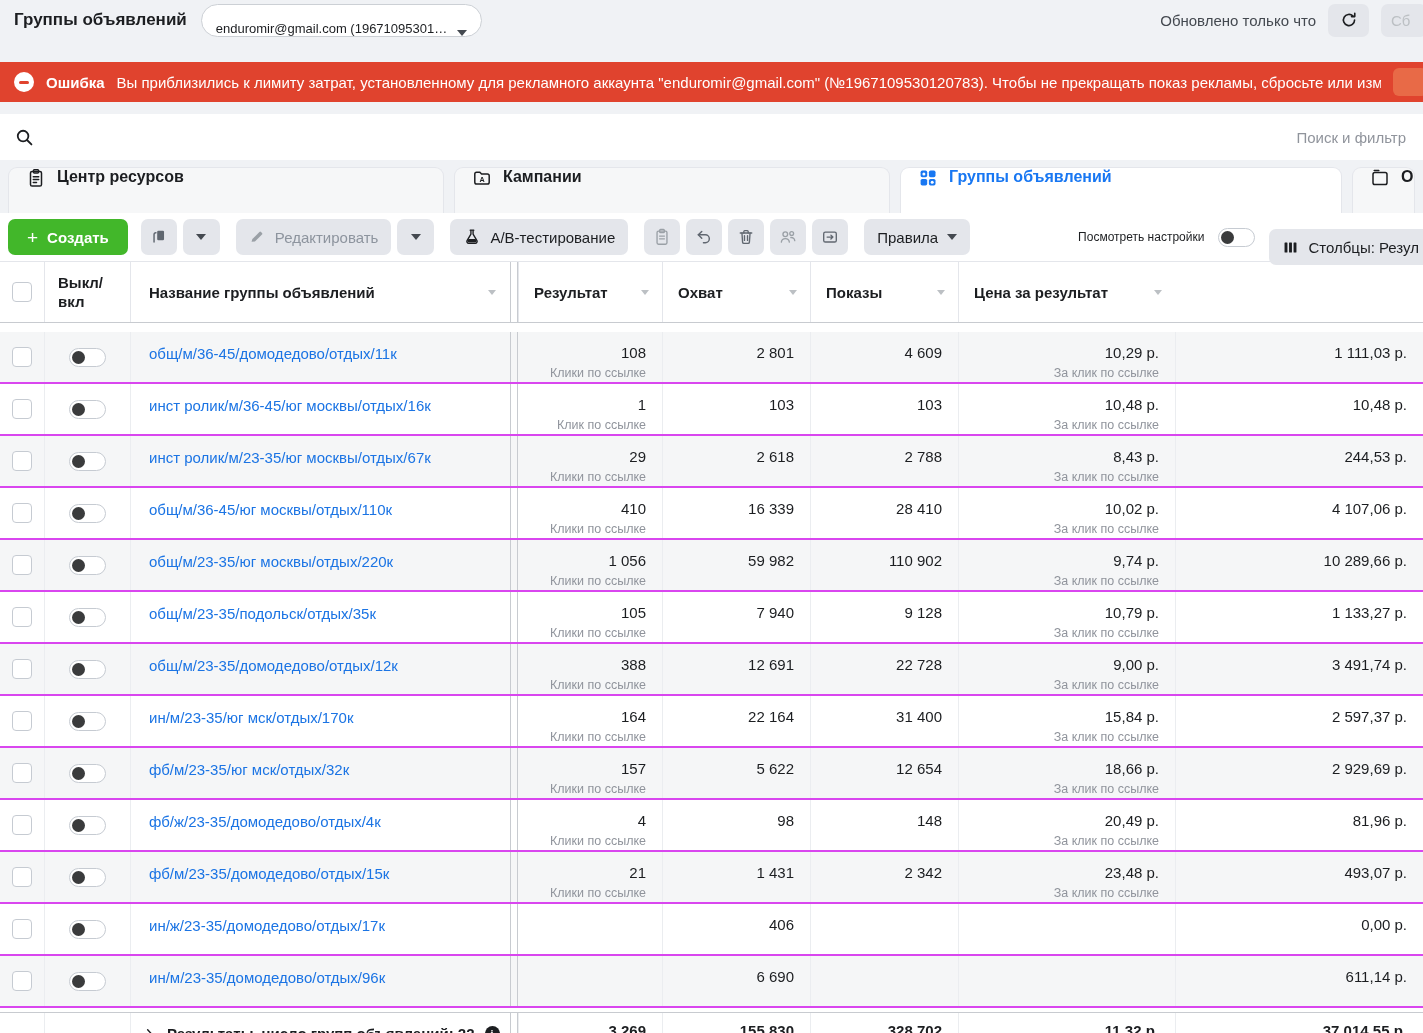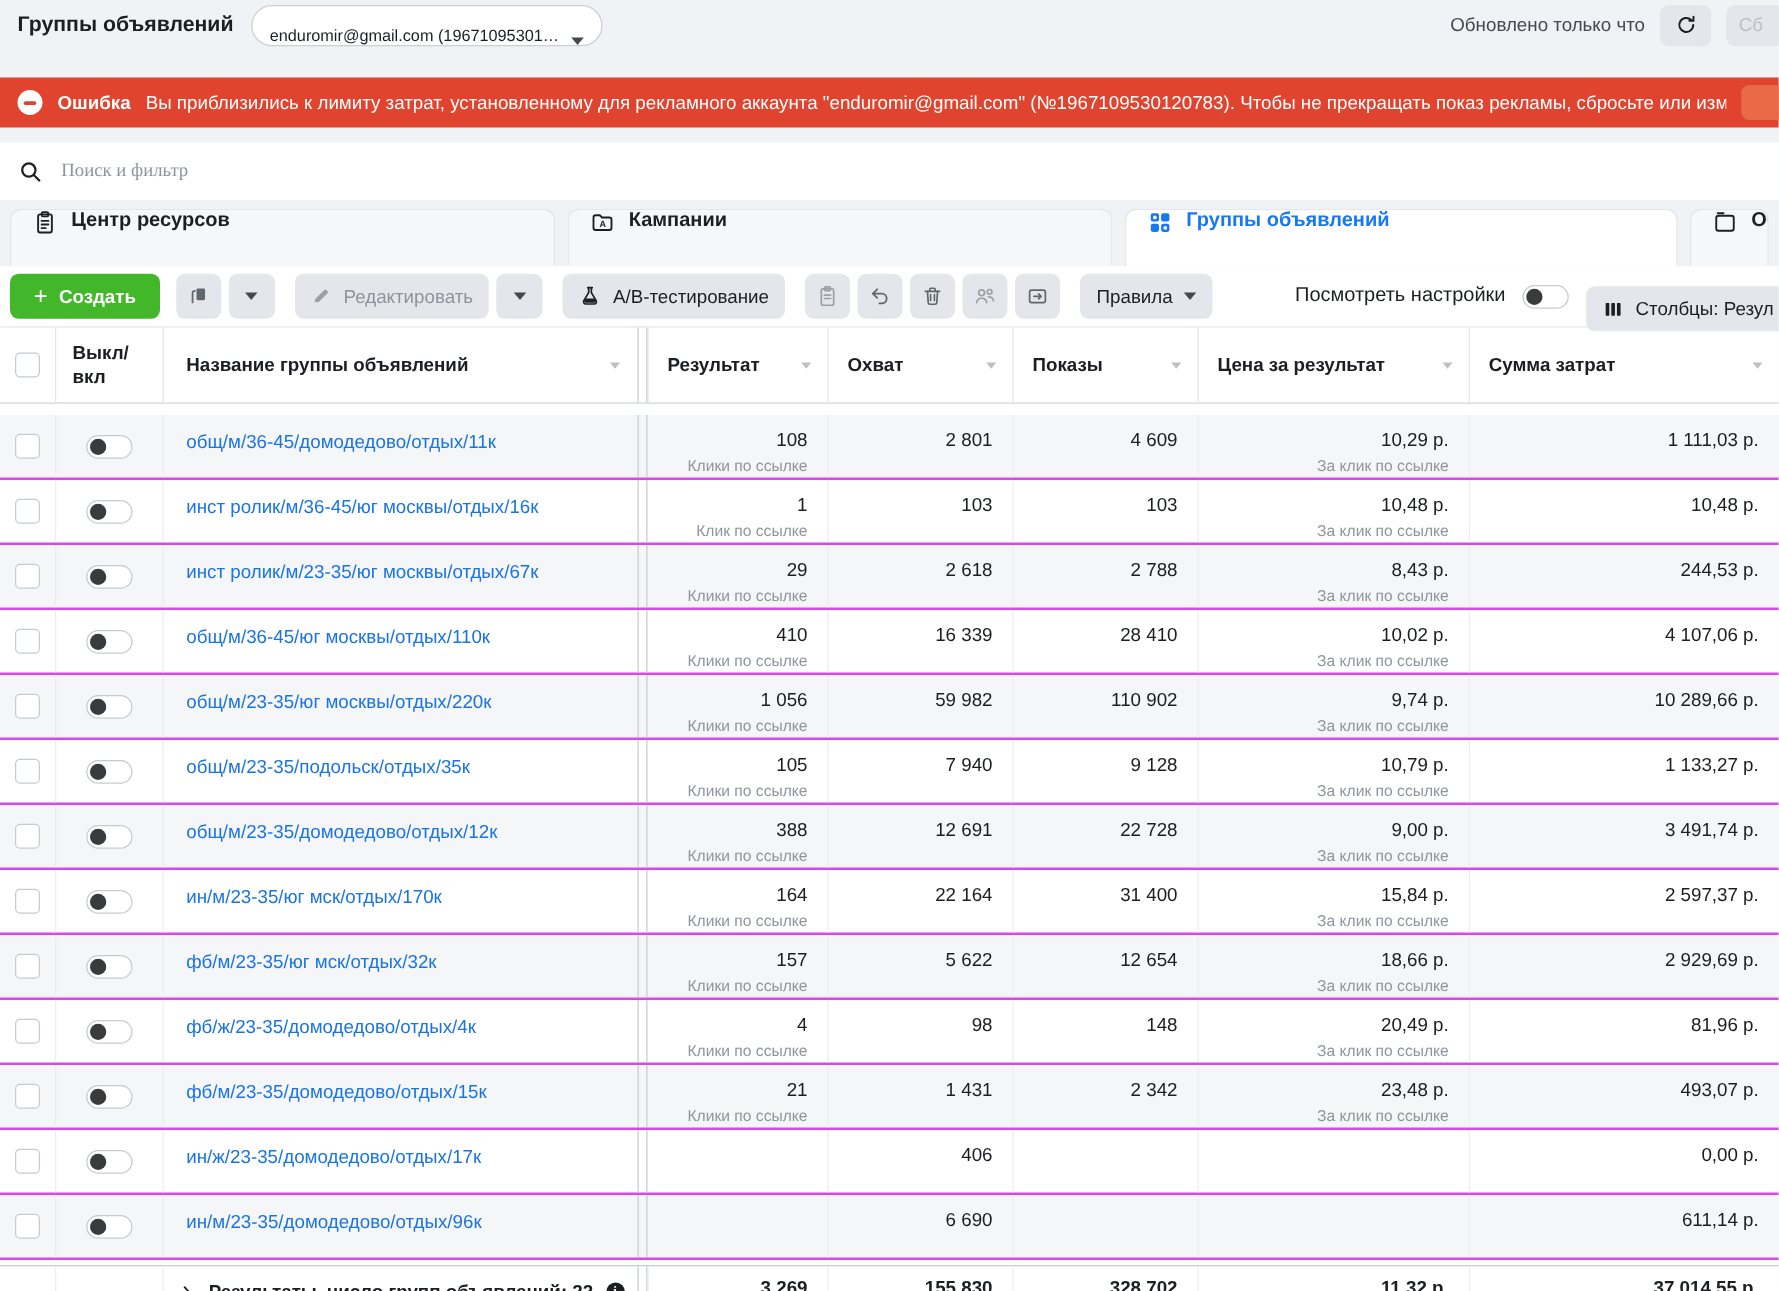--- a/index.html
+++ b/index.html
@@ -24,41 +24,41 @@
   
   .error-banner{height:40px;margin:22px 0 12px;background:#e0432e;color:#fff;display:flex;align-items:center;padding:0 14px;gap:12px;}
   .minus-icon{width:20px;height:20px;border-radius:50%;background:#fff;display:flex;align-items:center;justify-content:center;}
   .minus-icon i{display:block;width:10px;height:3px;border-radius:2px;background:#e0432e;}
   .error-label{font-weight:bold;white-space:nowrap;}
   .error-msg{flex:1;white-space:nowrap;overflow:hidden;}
   .banner-btn{flex:none;width:34px;height:28px;border-radius:6px;background:#e86a47;border:none;margin-right:-18px;cursor:pointer;}
 
   
   .searchbar{height:46px;background:#fff;display:flex;align-items:center;gap:13px;padding:0 15px;}
-  .searchbar input{border:none;outline:none;background:transparent;flex:1;font-size:15px;font-family:Liberation Serif, serif;color:#1c1e21;}
+  .searchbar input{border:none;outline:none;background:transparent;flex:1;font-size:15px;font-family:Liberation Sans, sans-serif;color:#1c1e21;text-align:right;}
   .searchbar input::placeholder{color:#90949c;}
 
   
   .tabsrow{margin-top:6px;height:47px;display:flex;align-items:flex-end;gap:10px;padding:0 8px;}
   .tab{height:46px;box-sizing:border-box;flex:0 0 436px;background:#f6f7f8;border:1px solid #e4e6eb;border-bottom:none;border-radius:9px 9px 0 0;display:flex;align-items:flex-start;gap:11px;padding:0 17px;font-size:16px;font-weight:bold;cursor:pointer;white-space:nowrap;overflow:hidden;}
   .tab.active{background:#fff;color:#1877f2;flex-basis:442px;}
   .tab.cut{flex:1 1 auto;min-width:0;}
 
   
   .main{background:#fff;}
   .toolbar{height:48px;display:flex;align-items:center;padding:0 0 0 8px;gap:6px;}
   .btn{height:36px;border:none;border-radius:7px;background:#e4e6eb;color:#1c1e21;font-size:15px;font-family:inherit;display:inline-flex;align-items:center;justify-content:center;gap:9px;padding:0 13px;cursor:pointer;white-space:nowrap;}
   .btn.square{width:36px;padding:0;}
   .btn.caret-btn{width:37px;padding:0;}
   .btn-create{background:#42b72a;color:#fff;font-weight:bold;padding:0 19px;margin-right:7px;}
   .btn-create .plus{font-size:19px;font-weight:normal;line-height:1;}
   .btn .lbl-disabled{color:#8d949e;}
   .gap12{width:4px;}
   .toolbar-right{margin-left:auto;display:flex;align-items:center;gap:14px;}
-  .settings-label{font-size:16px;color:#1c1e21;white-space:nowrap;}
+  .settings-label{font-size:12px;color:#1c1e21;white-space:nowrap;}
   .toggle{width:37px;height:19px;box-sizing:border-box;border-radius:10px;background:#fff;border:1px solid #c6cbd2;display:inline-flex;align-items:center;padding:0 2px;cursor:pointer;flex:none;}
   .toggle .knob{width:13px;height:13px;border-radius:50%;background:#3a3b3c;}
   .btn-columns{border-radius:7px 0 0 7px;padding-right:4px;min-width:128px;justify-content:flex-start;margin-top:20px;}
 
   
   .trow{display:grid;grid-template-columns:44px 86px 380px 8px 144px 148px 148px 217px 248px;background:#fff;}
   .cell{box-sizing:border-box;border-left:1px solid #ebedf0;min-width:0;overflow:hidden;}
   .trow .cell:first-child{border-left:none;}
   .c-div{border-left:1px solid #c8cbd0 !important;border-right:1px solid #c8cbd0;background:transparent;}
   .c-div + .cell{border-left:none;}
@@ -279,24 +279,20 @@
         <span class="caret sort"></span>
       </div>
     <div class="cell h-num">
         <span>Показы</span>
         <span class="caret sort"></span>
       </div>
     <div class="cell h-num">
         <span>Цена за результат</span>
         <span class="caret sort"></span>
       </div>
-    <div class="cell h-num">
-        <span>Сумма затрат</span>
-        <span class="caret sort"></span>
-      </div>
   </div>
 
   <div class="gap9"></div>
 
   <div class="rows" id="rows-container">
   <div class="trow body-row">
     <div class="cell c-check">
           <span class="checkbox"></span>
         </div>
     <div class="cell c-toggle">

